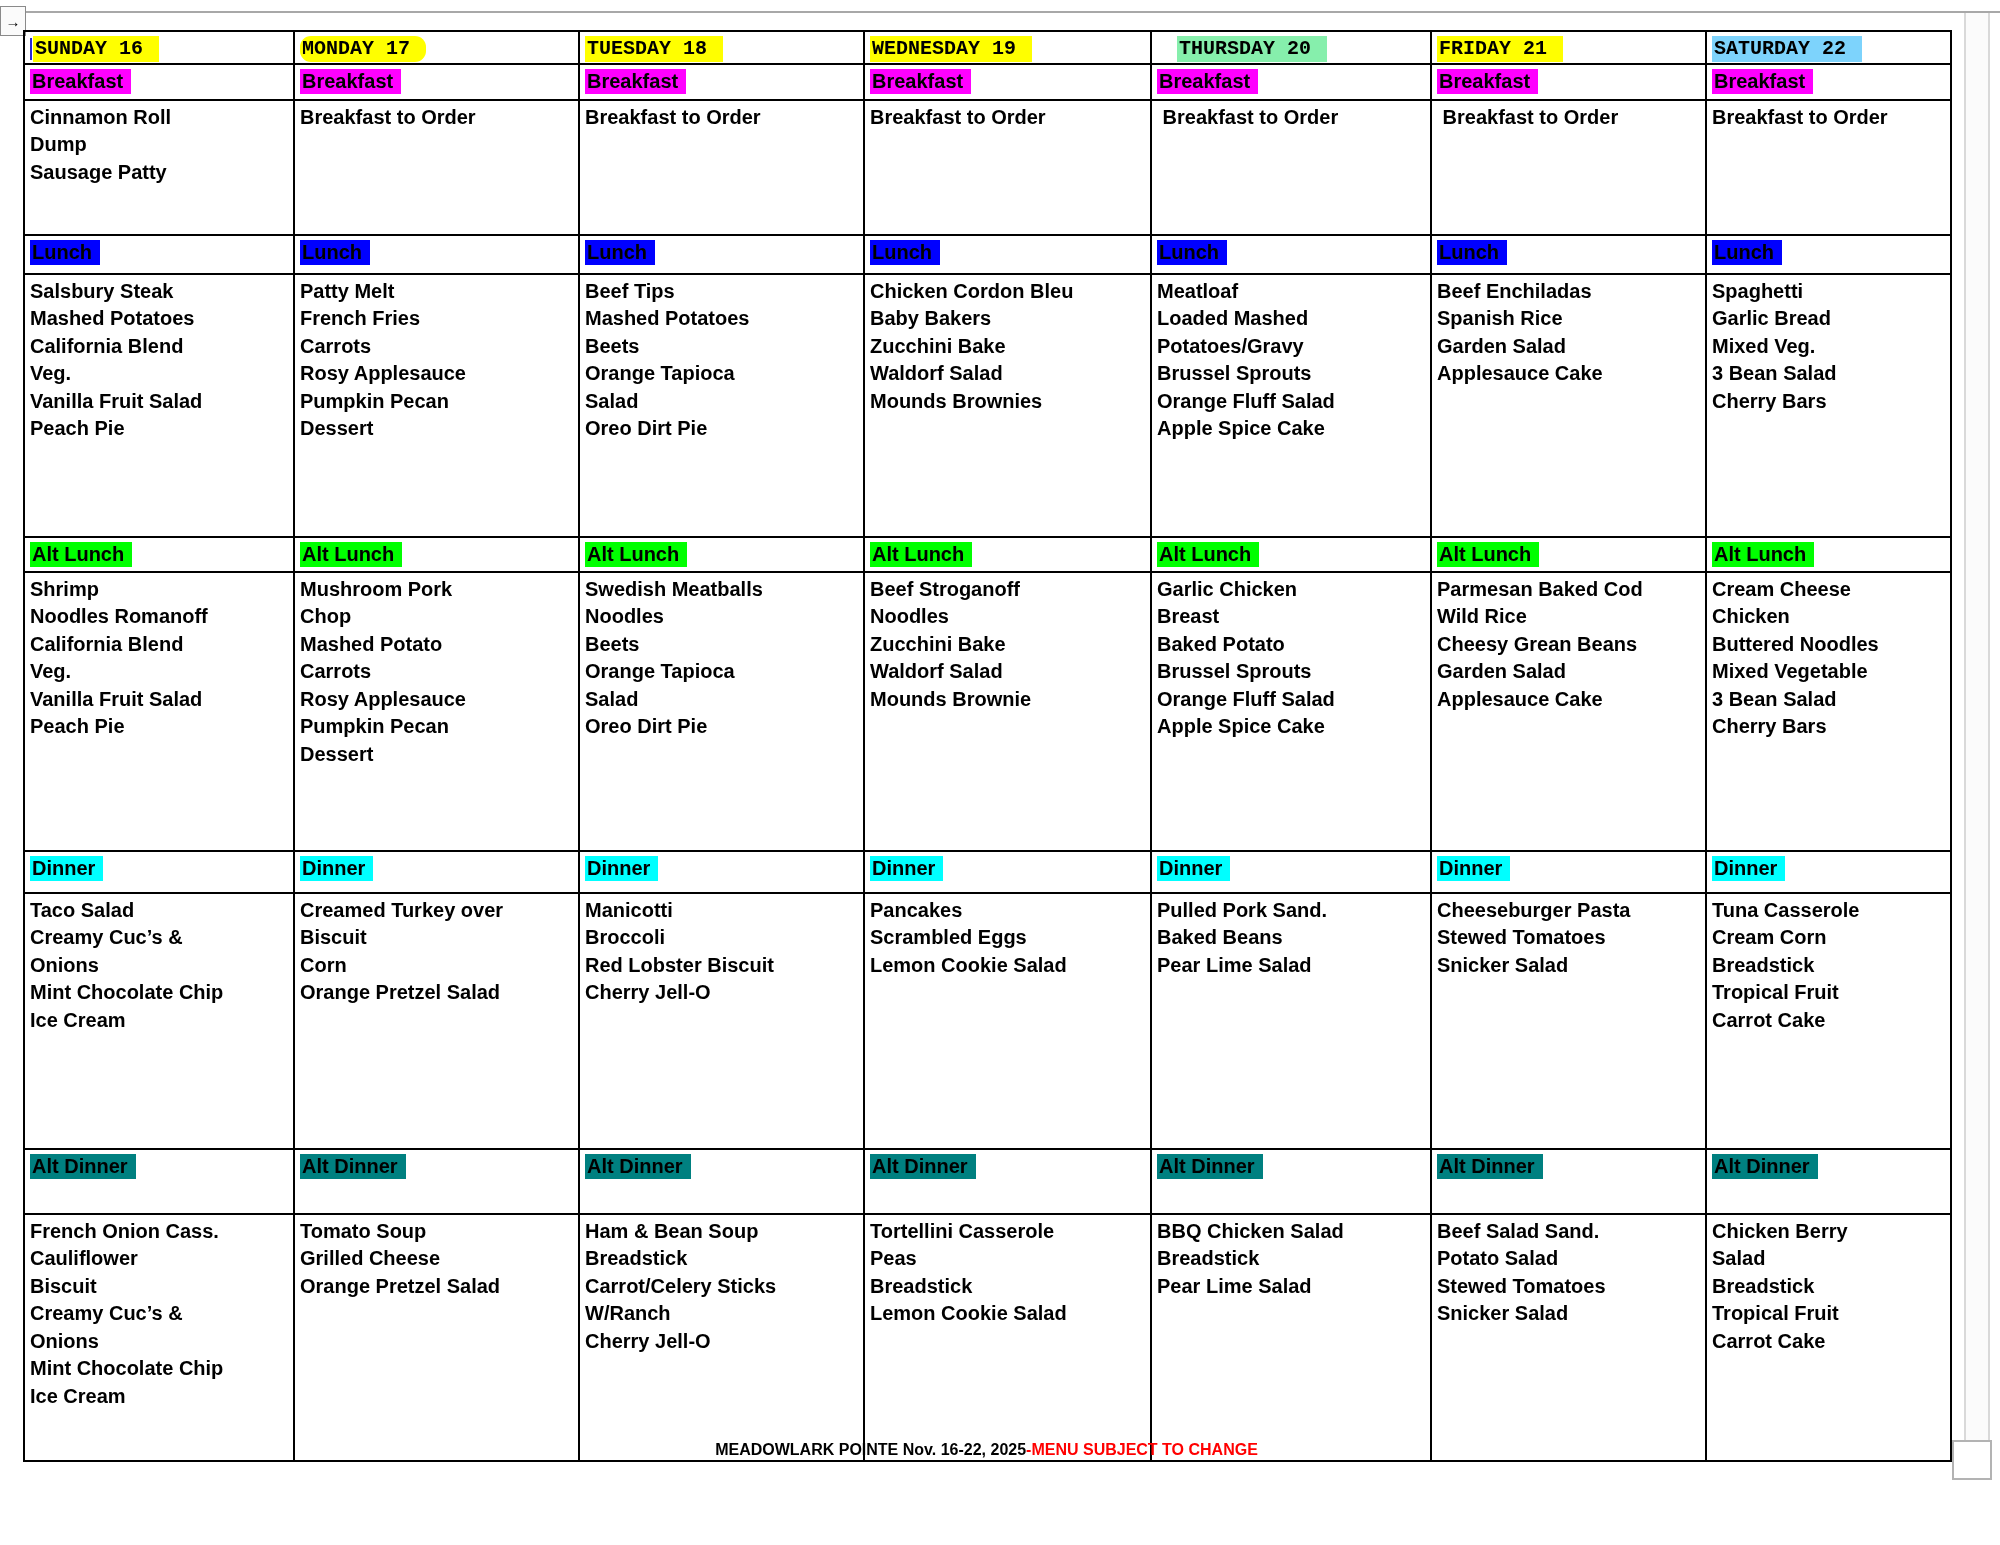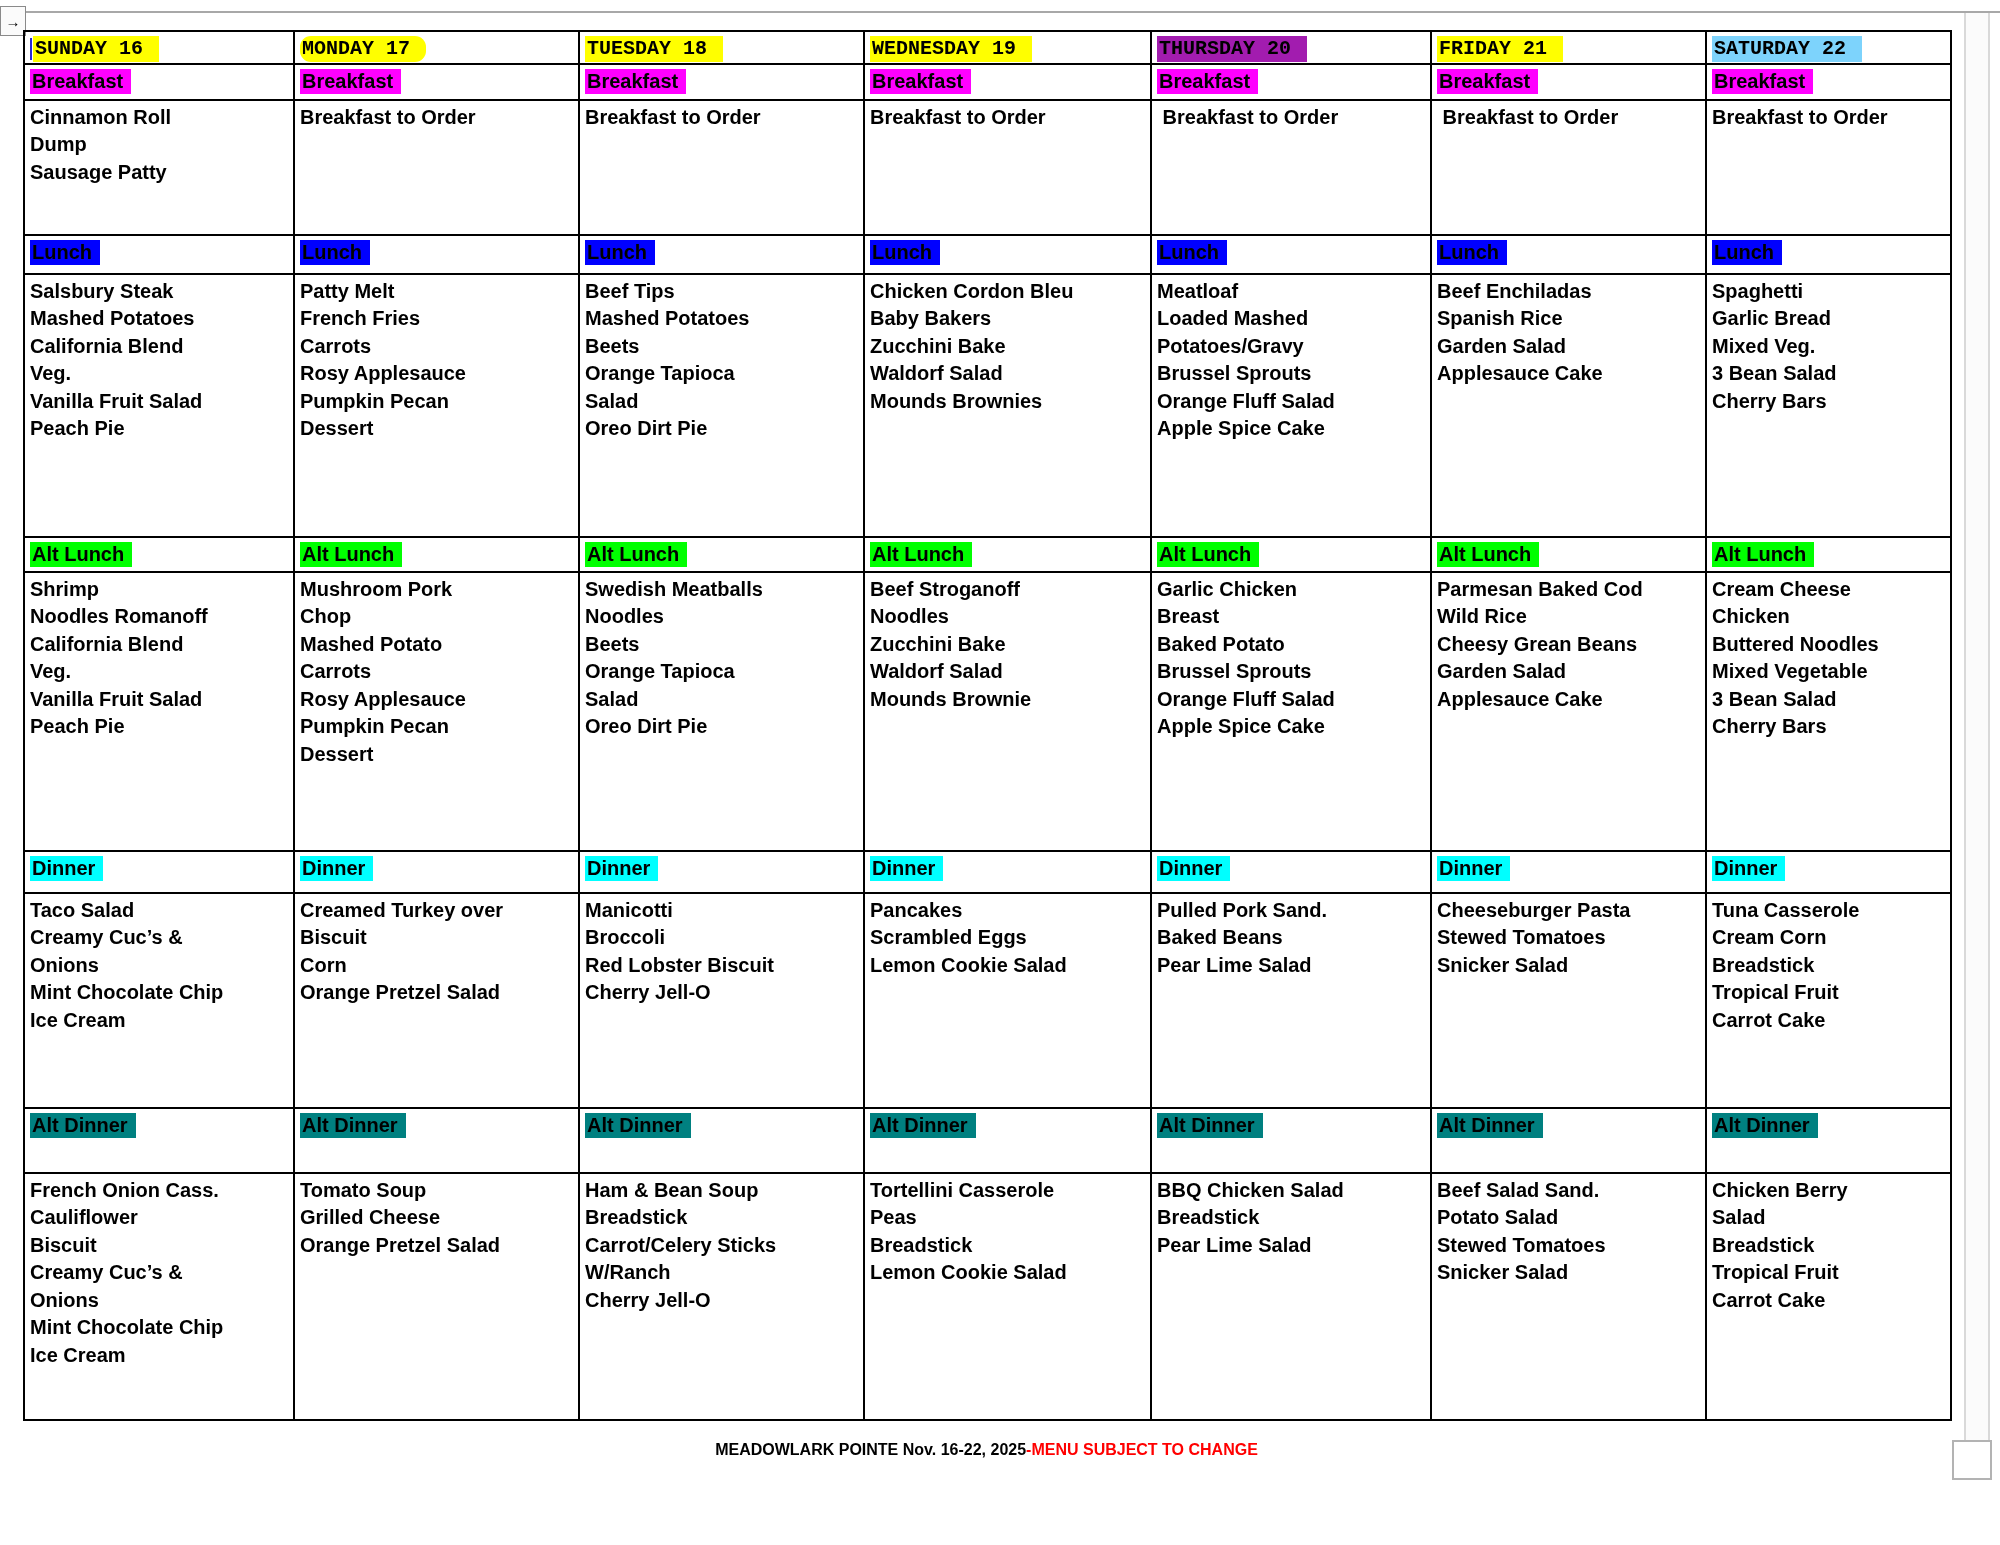--- a/index.html
+++ b/index.html
@@ -66,21 +66,21 @@
       <col style="width: 280px;">
       <col style="width: 275px;">
       <col style="width: 245px;">
     </colgroup>
   <tbody>
       <tr style="height: 32px; font-family: Liberation Mono, monospace;">
         <td class="day-cell"><span class="cursor"></span><span class="hl" style="background: rgb(255, 255, 0);">SUNDAY 16</span></td>
         <td class="day-cell"><span class="hl" style="background: rgb(255, 255, 0); border-radius: 11px;">MONDAY 17</span></td>
         <td class="day-cell"><span class="hl" style="background: rgb(255, 255, 0);">TUESDAY 18</span></td>
         <td class="day-cell"><span class="hl" style="background: rgb(255, 255, 0);">WEDNESDAY 19</span></td>
-        <td class="day-cell"><span class="hl" style="background: #a21caf;">THURSDAY 20</span></td>
+        <td class="day-cell"><span class="hl" style="background: #86efac; margin-left: 20px;">THURSDAY 20</span></td>
         <td class="day-cell"><span class="hl" style="background: rgb(255, 255, 0);">FRIDAY 21</span></td>
         <td class="day-cell"><span class="hl" style="background: #7dd3fc;">SATURDAY 22</span></td>
       </tr>
       <tr style="height: 36px;">
         <td><span class="hl" style="background: rgb(255, 0, 255); color: rgb(0, 0, 0);">Breakfast</span></td>
         <td><span class="hl" style="background: rgb(255, 0, 255); color: rgb(0, 0, 0);">Breakfast</span></td>
         <td><span class="hl" style="background: rgb(255, 0, 255); color: rgb(0, 0, 0);">Breakfast</span></td>
         <td><span class="hl" style="background: rgb(255, 0, 255); color: rgb(0, 0, 0);">Breakfast</span></td>
         <td><span class="hl" style="background: rgb(255, 0, 255); color: rgb(0, 0, 0);">Breakfast</span></td>
         <td><span class="hl" style="background: rgb(255, 0, 255); color: rgb(0, 0, 0);">Breakfast</span></td>
@@ -242,21 +242,21 @@
       </tr>
       <tr style="height: 42px;">
         <td><span class="hl" style="background: rgb(0, 255, 255); color: rgb(0, 0, 0);">Dinner</span></td>
         <td><span class="hl" style="background: rgb(0, 255, 255); color: rgb(0, 0, 0);">Dinner</span></td>
         <td><span class="hl" style="background: rgb(0, 255, 255); color: rgb(0, 0, 0);">Dinner</span></td>
         <td><span class="hl" style="background: rgb(0, 255, 255); color: rgb(0, 0, 0);">Dinner</span></td>
         <td><span class="hl" style="background: rgb(0, 255, 255); color: rgb(0, 0, 0);">Dinner</span></td>
         <td><span class="hl" style="background: rgb(0, 255, 255); color: rgb(0, 0, 0);">Dinner</span></td>
         <td><span class="hl" style="background: rgb(0, 255, 255); color: rgb(0, 0, 0);">Dinner</span></td>
       </tr>
-      <tr style="height: 215px; border-radius: 13px;">
+      <tr style="height: 256px; border-radius: 13px;">
         <td>
           <div class="line">Taco Salad</div>
           <div class="line">Creamy Cuc’s &amp;</div>
           <div class="line">Onions</div>
           <div class="line">Mint Chocolate Chip</div>
           <div class="line">Ice Cream</div>
         </td>
         <td>
           <div class="line">Creamed Turkey over</div>
           <div class="line">Biscuit</div>

